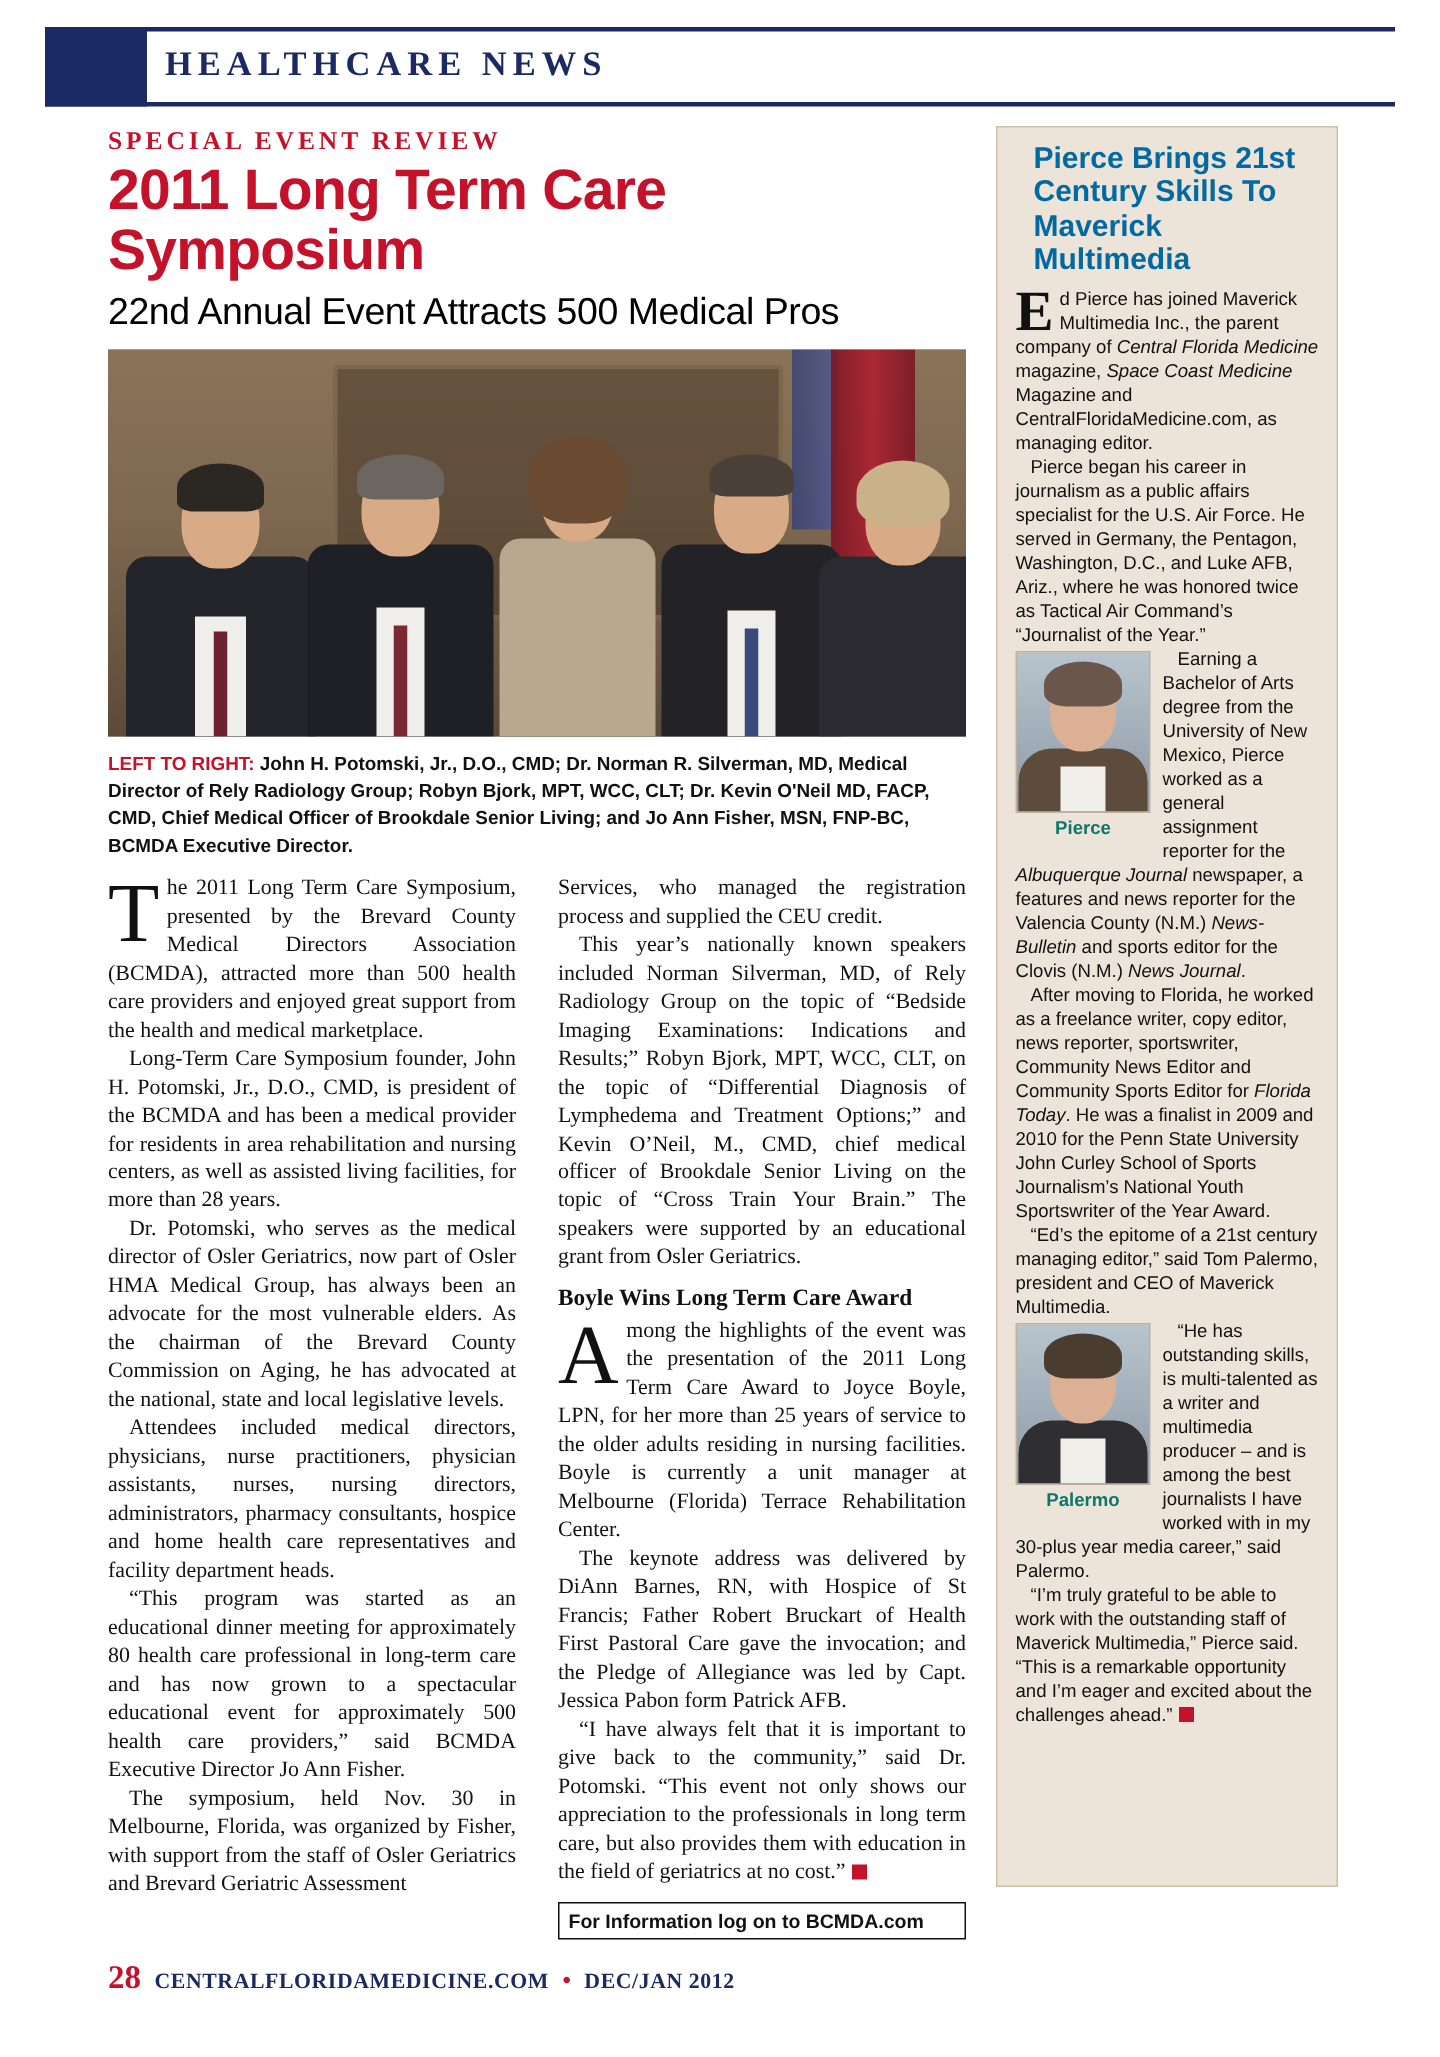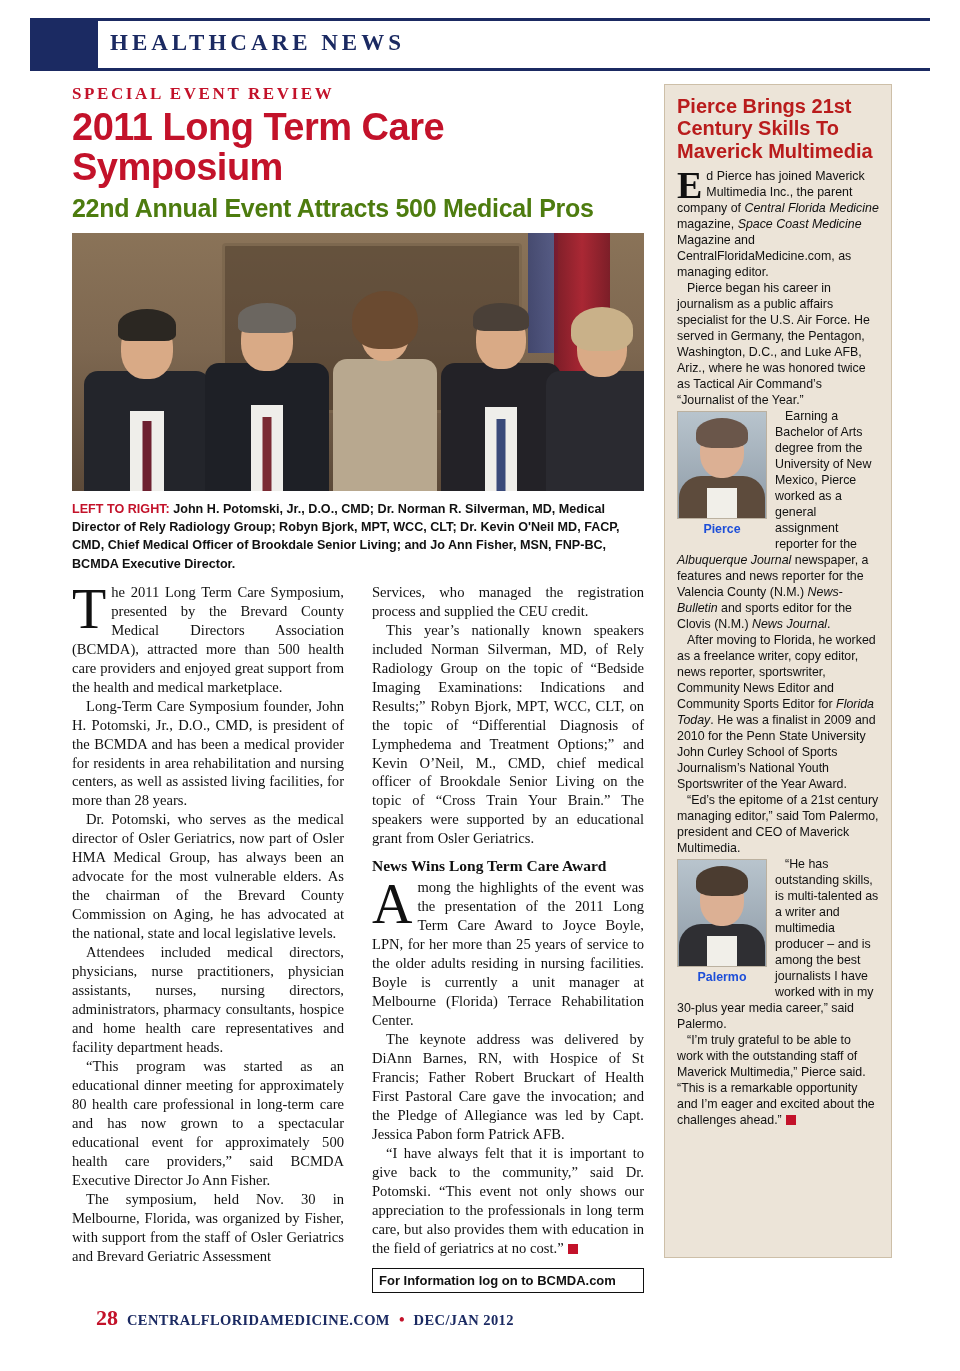--- a/index.html
+++ b/index.html
@@ -72,24 +72,23 @@
     font-weight: bold;
     font-size: 38px;
     color: #c3122a;
     letter-spacing: -0.5px;
     line-height: 1.05;
     margin: 0;
   }
   .subhead {
     font-family: "Liberation Sans", sans-serif;
     font-size: 25px;
-    color: #4d7c0f;
+    color: #000000;
     margin: 6px 0 10px 0;
     letter-spacing: -0.3px;
-    font-weight: bold;
   }
 
   
   .photo-main {
     position: relative;
     width: 572px; height: 258px;
     margin-top: 4px;
     overflow: hidden;
     background: linear-gradient(#6d5a4a, #3a2f27);
   }
@@ -204,23 +203,23 @@
     width: 228px;
     background: #ece4d8;
     border: 1px solid #cdbfa8;
     padding: 10px 12px 12px 12px;
     height: 1174px;
   }
   .sb-title {
     font-family: "Liberation Sans", sans-serif;
     font-weight: bold;
     font-size: 20px;
-    color: #b91c1c;
+    color: #0369a1;
     line-height: 1.12;
-    margin: 0 0 6px 0;
+    margin: 0 0 6px 12px;
   }
   .sb p {
     margin: 0;
     font-family: "Liberation Sans", sans-serif;
     font-size: 12.4px;
     line-height: 1.29;
     text-indent: 10px;
     color: #111;
   }
   .sb p.first { text-indent: 0; }
@@ -239,21 +238,21 @@
     margin: 3px 8px 2px 0;
     background: linear-gradient(#b8c4cd,#8d9aa6);
     position: relative;
     overflow: hidden;
     border: 1px solid #bbb1a0;
   }
   .pname {
     font-family: "Liberation Sans", sans-serif;
     font-weight: bold;
     font-size: 12.4px;
-    color: #1d4ed8;
+    color: #0f766e;
     text-align: center;
     width: 90px;
     float: left;
     clear: left;
     margin: 1px 8px 4px 0;
   }
   .p-head {
     position:absolute; left:50%; top:14px; transform:translateX(-50%);
     width:44px; height:52px; border-radius:46%;
     background:#dcb094;
@@ -278,21 +277,20 @@
     width: 860px;
     display: flex;
     align-items: baseline;
     gap: 9px;
   }
   .footer .pnum {
     font-family: "Liberation Serif", serif;
     font-weight: bold;
     font-size: 22px;
     color: #c3122a;
-    margin-left: 24px;
   }
   .footer .ftext {
     font-family: "Liberation Serif", serif;
     font-weight: bold;
     font-size: 14.5px;
     color: #1b2a62;
     letter-spacing: 0.4px;
   }
   .footer .dot { color:#c3122a; font-weight:bold; }
 </style>
@@ -366,21 +364,21 @@
         <p class="first dropcap-p"><span class="dropcap">T</span><span>he 2011 Long Term Care Symposium, presented by the Brevard County Medical Directors Association (BCMDA), attracted more than 500 health care providers and enjoyed great support from the health and medical marketplace.</span></p>
         <p>Long-Term Care Symposium founder, John H. Potomski, Jr., D.O., CMD, is president of the BCMDA and has been a medical provider for residents in area rehabilitation and nursing centers, as well as assisted living facilities, for more than 28 years.</p>
         <p>Dr. Potomski, who serves as the medical director of Osler Geriatrics, now part of Osler HMA Medical Group, has always been an advocate for the most vulnerable elders. As the chairman of the Brevard County Commission on Aging, he has advocated at the national, state and local legislative levels.</p>
         <p>Attendees included medical directors, physicians, nurse practitioners, physician assistants, nurses, nursing directors, administrators, pharmacy consultants, hospice and home health care representatives and facility department heads.</p>
         <p>“This program was started as an educational dinner meeting for approximately 80 health care professional in long-term care and has now grown to a spectacular educational event for approximately 500 health care providers,” said BCMDA Executive Director Jo Ann Fisher.</p>
         <p>The symposium, held Nov. 30 in Melbourne, Florida, was organized by Fisher, with support from the staff of Osler Geriatrics and Brevard Geriatric Assessment</p>
       </div>
       <div class="col">
         <p class="first">Services, who managed the registration process and supplied the CEU credit.</p>
         <p>This year’s nationally known speakers included Norman Silverman, MD, of Rely Radiology Group on the topic of “Bedside Imaging Examinations: Indications and Results;” Robyn Bjork, MPT, WCC, CLT, on the topic of “Differential Diagnosis of Lymphedema and Treatment Options;” and Kevin O’Neil, M., CMD, chief medical officer of Brookdale Senior Living on the topic of “Cross Train Your Brain.” The speakers were supported by an educational grant from Osler Geriatrics.</p>
-        <div class="subhead2">News Wins Long Term Care Award</div>
+        <div class="subhead2">Boyle Wins Long Term Care Award</div>
         <p class="first dropcap-p"><span class="dropcap">A</span><span>mong the highlights of the event was the presentation of the 2011 Long Term Care Award to Joyce Boyle, LPN, for her more than 25 years of service to the older adults residing in nursing facilities. Boyle is currently a unit manager at Melbourne (Florida) Terrace Rehabilitation Center.</span></p>
         <p>The keynote address was delivered by DiAnn Barnes, RN, with Hospice of St Francis; Father Robert Bruckart of Health First Pastoral Care gave the invocation; and the Pledge of Allegiance was led by Capt. Jessica Pabon form Patrick AFB.</p>
         <p><span>“I have always felt that it is important to give back to the community,” said Dr. Potomski. “This event not only shows our appreciation to the professionals in long term care, but also provides them with education in the field of geriatrics at no cost.”</span><span class="endmark"></span></p>
         <div class="info-box">For Information log on to BCMDA.com</div>
       </div>
     </div>
   </div>
 
   <div class="sidebar sb">
     <div class="sb-title">Pierce Brings 21st Century Skills To Maverick Multimedia</div>

